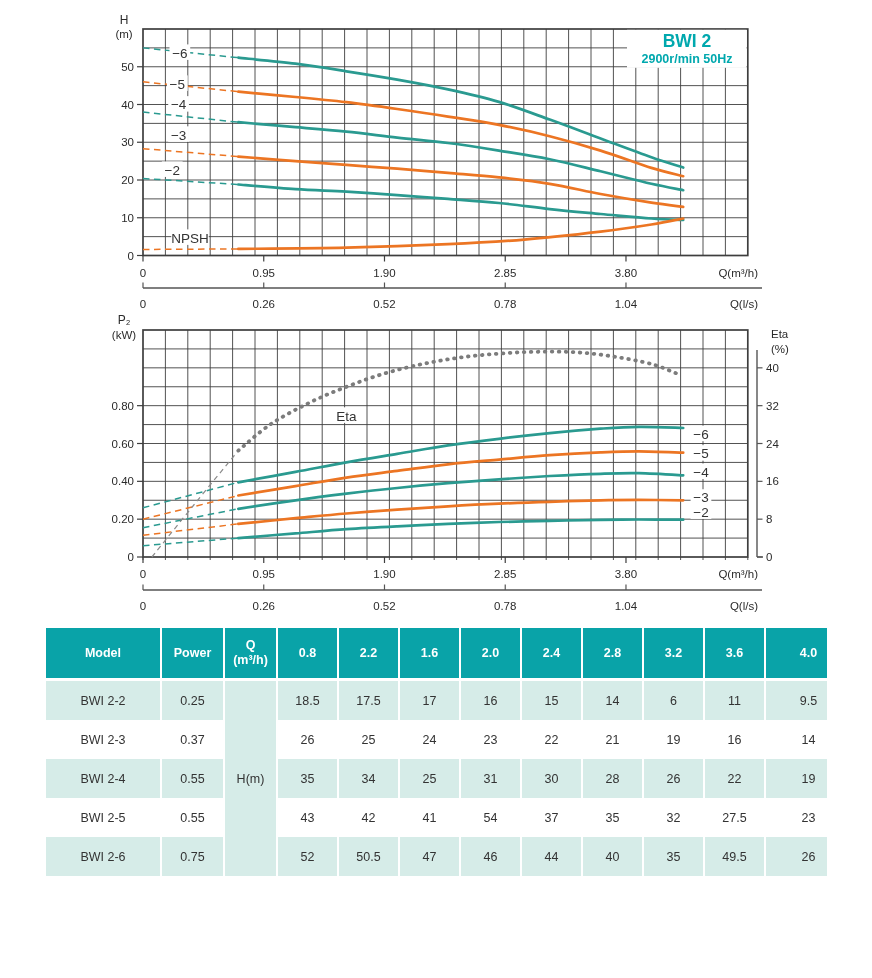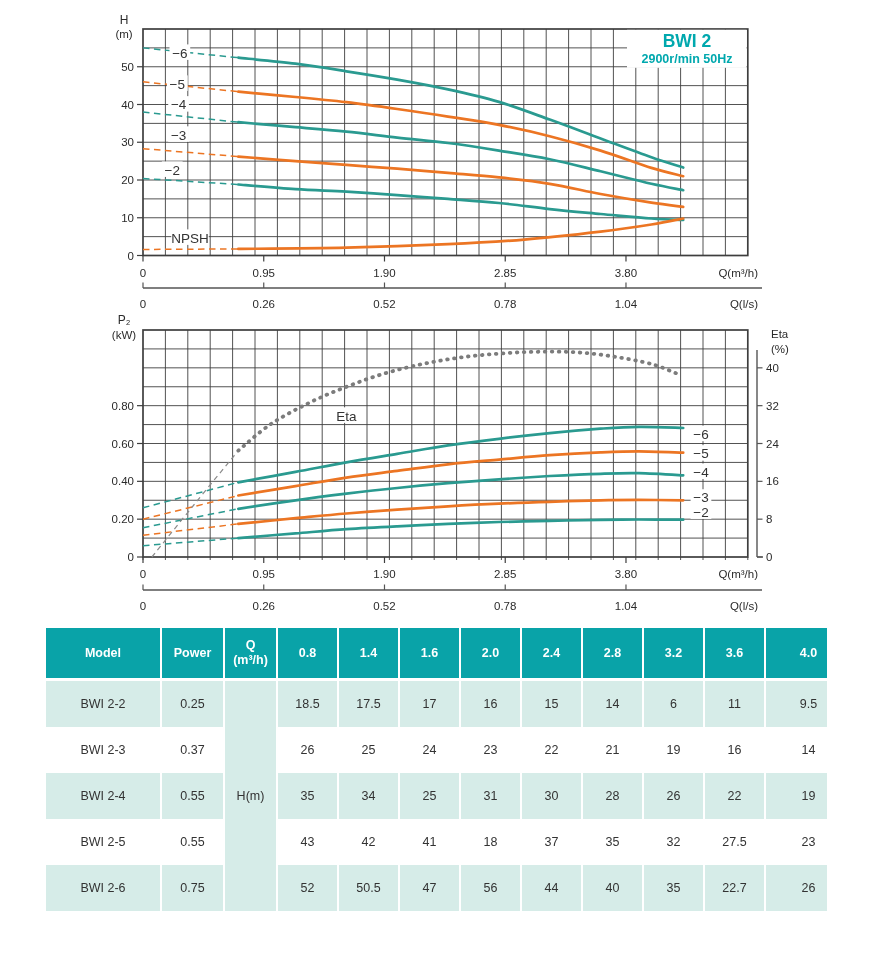--- a/index.html
+++ b/index.html
@@ -6,21 +6,21 @@
   .page{position:relative;width:872px;height:978px;background:#fff;
         font-family:"Liberation Sans","DejaVu Sans",sans-serif;overflow:hidden;}
   svg text{font-family:"Liberation Sans","DejaVu Sans",sans-serif;}
   .perf-table{position:absolute;left:46px;top:628px;width:781px;
               border-collapse:separate;border-spacing:0;table-layout:fixed;}
   .perf-table th{background:#09a3a8;color:#fff;font-weight:bold;font-size:12.5px;
                  height:50px;text-align:center;vertical-align:middle;padding:0;
                  border-right:2.5px solid #fff;border-bottom:3px solid #fff;line-height:1.2;}
   .perf-table th:last-child, .perf-table td:last-child{border-right:none;padding-left:24px;}
   .perf-table td{font-size:12.5px;color:#333;text-align:center;vertical-align:middle;
-                 height:46px;padding:0;border-right:2.5px solid #fff;background:#fff;}
+                 height:39px;padding:0;border-right:2.5px solid #fff;background:#fff;}
   .perf-table tr.alt td{background:#d6ece8;}
   .perf-table td.qstrip{background:#d6ece8;}
 </style>
 </head>
 <body>
 
 <div class="page">
 
   <svg id="charts" viewBox="0 0 872 620" width="872" height="620">
       <g>
@@ -319,21 +319,21 @@
     </colgroup>
     <thead>
       <tr>
         <th>Model</th>
         <th>Power</th>
         <th>
           <div>Q</div>
           <div>(m³/h)</div>
         </th>
         <th>0.8</th>
-        <th>1.4</th>
+        <th>2.2</th>
         <th>1.6</th>
         <th>2.0</th>
         <th>2.4</th>
         <th>2.8</th>
         <th>3.2</th>
         <th>3.6</th>
         <th>4.0</th>
       </tr>
     </thead>
     <tbody>
@@ -376,35 +376,35 @@
         <td>26</td>
         <td>22</td>
         <td>19</td>
       </tr>
       <tr>
         <td>BWI 2-5</td>
         <td>0.55</td>
         <td>43</td>
         <td>42</td>
         <td>41</td>
-        <td>18</td>
+        <td>54</td>
         <td>37</td>
         <td>35</td>
         <td>32</td>
         <td>27.5</td>
         <td>23</td>
       </tr>
       <tr class="alt">
         <td>BWI 2-6</td>
         <td>0.75</td>
         <td>52</td>
         <td>50.5</td>
         <td>47</td>
-        <td>56</td>
+        <td>46</td>
         <td>44</td>
         <td>40</td>
         <td>35</td>
-        <td>22.7</td>
+        <td>49.5</td>
         <td>26</td>
       </tr>
     </tbody>
   </table>
 </div>
 
 </body></html>

